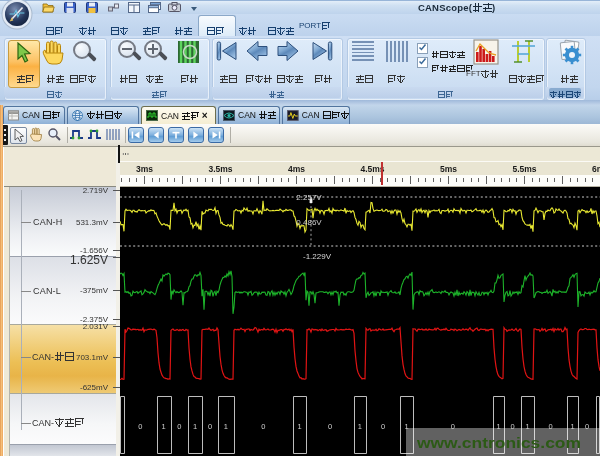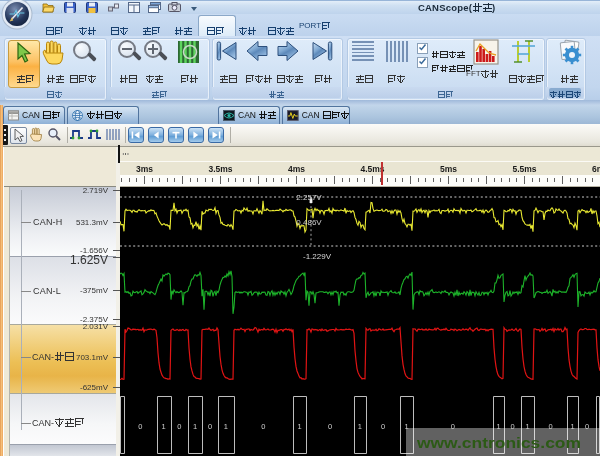--- a/index.html
+++ b/index.html
@@ -257,20 +257,27 @@
     </div>
     <div style="position:absolute;left:67px;top:0.5px;width:72px;height:18px;background:linear-gradient(#d9e7f4,#a4c1e0 70%,#8fb1d6);border:1px solid #51749e;border-bottom:none;border-radius:3px 3px 0 0;display:flex;align-items:center;padding-left:4px;box-sizing:border-box">
       <svg width="11" height="11" viewBox="0 0 11 11" style="margin-right:3px">
         <circle cx="5.5" cy="5.5" r="5" fill="#e9f3fb" stroke="#4a84b8"></circle>
         <ellipse cx="5.5" cy="5.5" rx="2.2" ry="5" fill="none" stroke="#2a6aaa" stroke-width="0.8"></ellipse>
         <line x1="0.5" y1="5.5" x2="10.5" y2="5.5" stroke="#2a6aaa" stroke-width="0.8"></line>
         <path d="M1.5 2.8 Q5.5 4.4 9.5 2.8" fill="none" stroke="#2a6aaa" stroke-width="0.8"></path>
         <path d="M1.5 8.2 Q5.5 6.6 9.5 8.2" fill="none" stroke="#2a6aaa" stroke-width="0.8"></path>
       </svg>
       <span style="font-size:8.5px;color:#111;white-space:nowrap"><span class="g gb" style="width:8px;height:8px;--c:#111;vertical-align:-1px"></span><span class="g ge" style="width:8px;height:8px;--c:#111;vertical-align:-1px"></span><span class="g ga" style="width:8px;height:8px;--c:#111;vertical-align:-1px"></span><span class="g gb" style="width:8px;height:8px;--c:#111;vertical-align:-1px"></span></span>
+    </div>
+    <div style="position:absolute;left:141px;top:0.5px;width:75px;height:18px;background:linear-gradient(#fdfbf0,#f5edd2);border:1px solid #6e6e4e;border-bottom:none;border-radius:3px 3px 0 0;display:flex;align-items:center;padding-left:4px;box-sizing:border-box">
+      <svg width="12" height="11" viewBox="0 0 12 11" style="margin-right:3px">
+        <rect x="0.5" y="0.5" width="11" height="10" fill="#0a2a0a" stroke="#4a6a4a"></rect>
+        <polyline points="1,7 3,7 3,3 5,3 5,7 7,7 7,3 9,3 9,7 11,7" fill="none" stroke="#30d830" stroke-width="1"></polyline>
+      </svg>
+      <span style="font-size:8.5px;color:#111;white-space:nowrap">CAN <span class="g gc" style="width:8px;height:8px;--c:#111;vertical-align:-1px"></span><span class="g gd" style="width:8px;height:8px;--c:#111;vertical-align:-1px"></span>&nbsp;<b style="font-size:10px;color:#111">×</b></span>
     </div>
     <div style="position:absolute;left:218px;top:0.5px;width:62px;height:18px;background:linear-gradient(#d9e7f4,#a4c1e0 70%,#8fb1d6);border:1px solid #51749e;border-bottom:none;border-radius:3px 3px 0 0;display:flex;align-items:center;padding-left:4px;box-sizing:border-box">
       <svg width="12" height="11" viewBox="0 0 12 11" style="margin-right:3px">
         <rect x="0.5" y="0.5" width="11" height="10" fill="#101820" stroke="#4a5a6a"></rect>
         <path d="M1 5.5 Q6 0.5 11 5.5 Q6 10.5 1 5.5z" fill="none" stroke="#28b8a8" stroke-width="1"></path>
         <circle cx="6" cy="5.5" r="1.6" fill="#28b8a8"></circle>
       </svg>
       <span style="font-size:8.5px;color:#111;white-space:nowrap">CAN <span class="g ge" style="width:8px;height:8px;--c:#111;vertical-align:-1px"></span><span class="g gc" style="width:8px;height:8px;--c:#111;vertical-align:-1px"></span></span>
     </div>
     <div style="position:absolute;left:282px;top:0.5px;width:68px;height:18px;background:linear-gradient(#d9e7f4,#a4c1e0 70%,#8fb1d6);border:1px solid #51749e;border-bottom:none;border-radius:3px 3px 0 0;display:flex;align-items:center;padding-left:4px;box-sizing:border-box">

